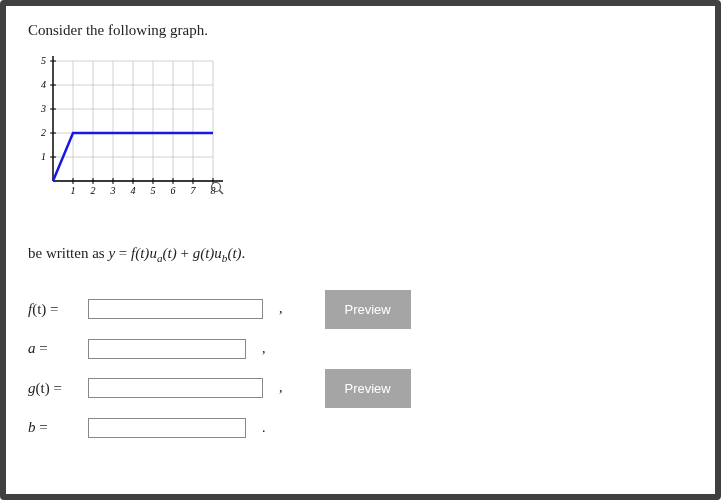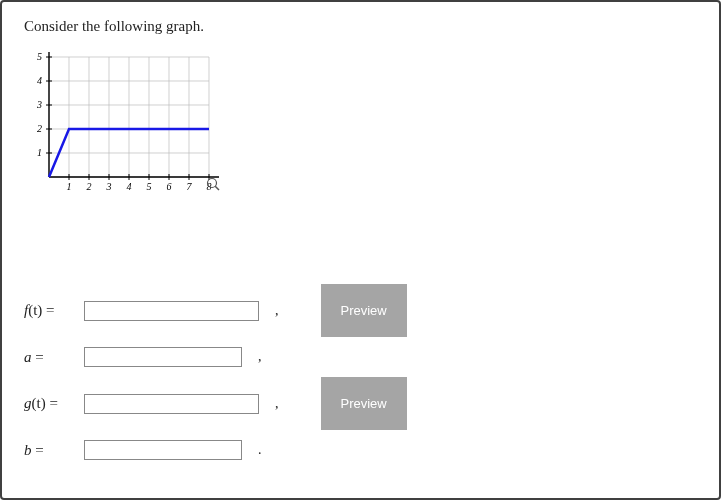--- a/index.html
+++ b/index.html
@@ -8,21 +8,21 @@
     padding: 0;
     font-family: "Times New Roman", Times, serif;
     font-size: 15px;
     color: #222;
     background: #fff;
   }
   .page {
     width: 721px;
     height: 500px;
     position: relative;
-    border: 2px solid #404040;
+    border: 6px solid #404040;
     border-radius: 4px;
     margin: 0;
     padding: 16px 22px;
   }
   .prompt {
     margin: 0 0 12px 0;
   }
   .graph-wrap {
     margin: 8px 0 12px 0;
   }
@@ -57,21 +57,21 @@
     font-size: 13px;
     background: #fff;
   }
   input.wide { width: 175px; }
   input.mid  { width: 158px; }
   .after { font-size: 14px; }
   .preview-btn {
     background: #a5a5a5;
     color: #fff;
     border: none;
-    padding: 19px 20px;
+    padding: 12px 20px;
     font-family: Arial, sans-serif;
     font-size: 13px;
     cursor: pointer;
   }
   .gap { width: 10px; }
 </style>
 </head>
 <body>
 
 <div class="page">
@@ -132,21 +132,23 @@
       <polyline id="dataline" fill="none" stroke="#1818e6" stroke-width="2.5" points="25,130 45,82 185,82"></polyline>
       <g id="magnifier" transform="translate(188,136)">
         <circle cx="0" cy="0" r="4.5" fill="none" stroke="#555" stroke-width="1.2"></circle>
         <line x1="3.2" y1="3.2" x2="7" y2="7" stroke="#555" stroke-width="1.5"></line>
       </g>
     </svg>
   </div>
 
   <div class="desc">
     <br>
-    <br>
+    <span>
+      <span>be written as </span><span class="math-i">y</span><span> = </span><span class="math-i">f</span><span class="math-i">(t)</span><span class="math-i">u</span><span class="sub">a</span><span class="math-i">(t)</span><span> + </span><span class="math-i">g</span><span class="math-i">(t)</span><span class="math-i">u</span><span class="sub">b</span><span class="math-i">(t)</span><span>.</span>
+    </span><br>
   </div>
 
   <div class="answer-block">
 
     <div class="row">
       <span class="lbl"><span class="math-i">f</span><span class="roman math-i">(t)</span><span class="roman"> =</span></span>
       <input type="text" class="wide" style="">
       <span class="after">,</span>
       <span class="gap"></span>
       <button class="preview-btn">Preview</button>

